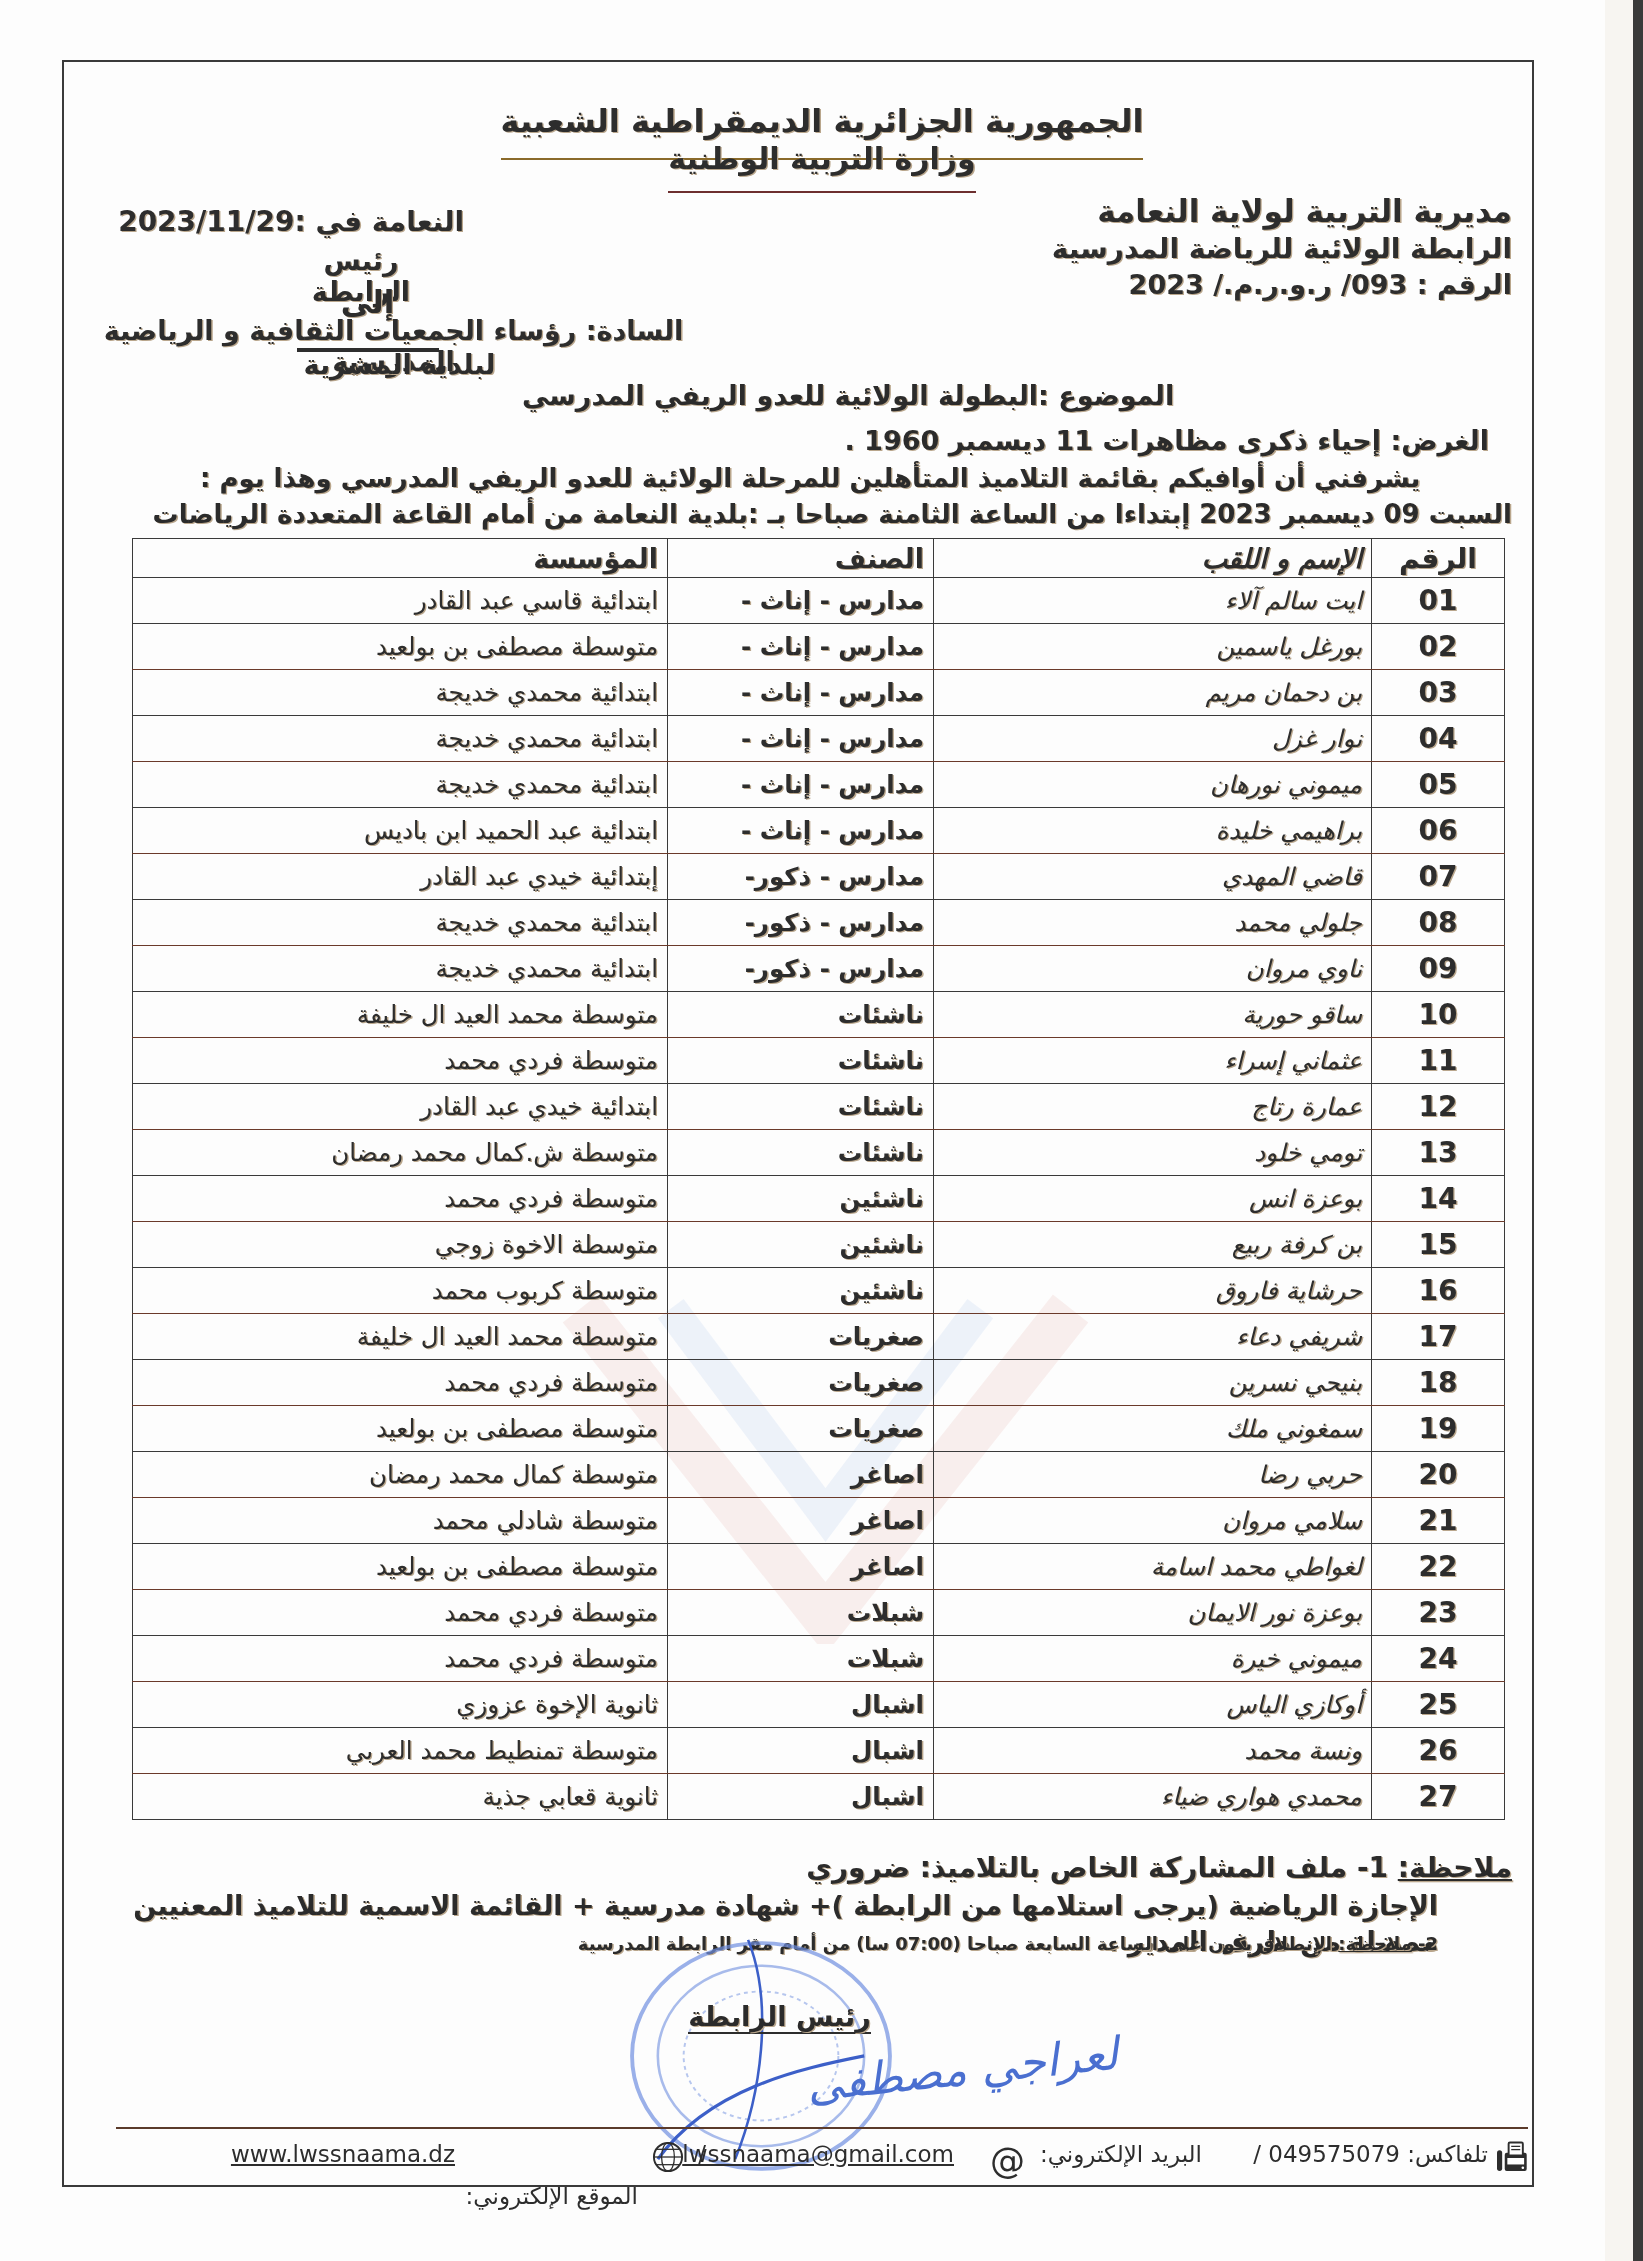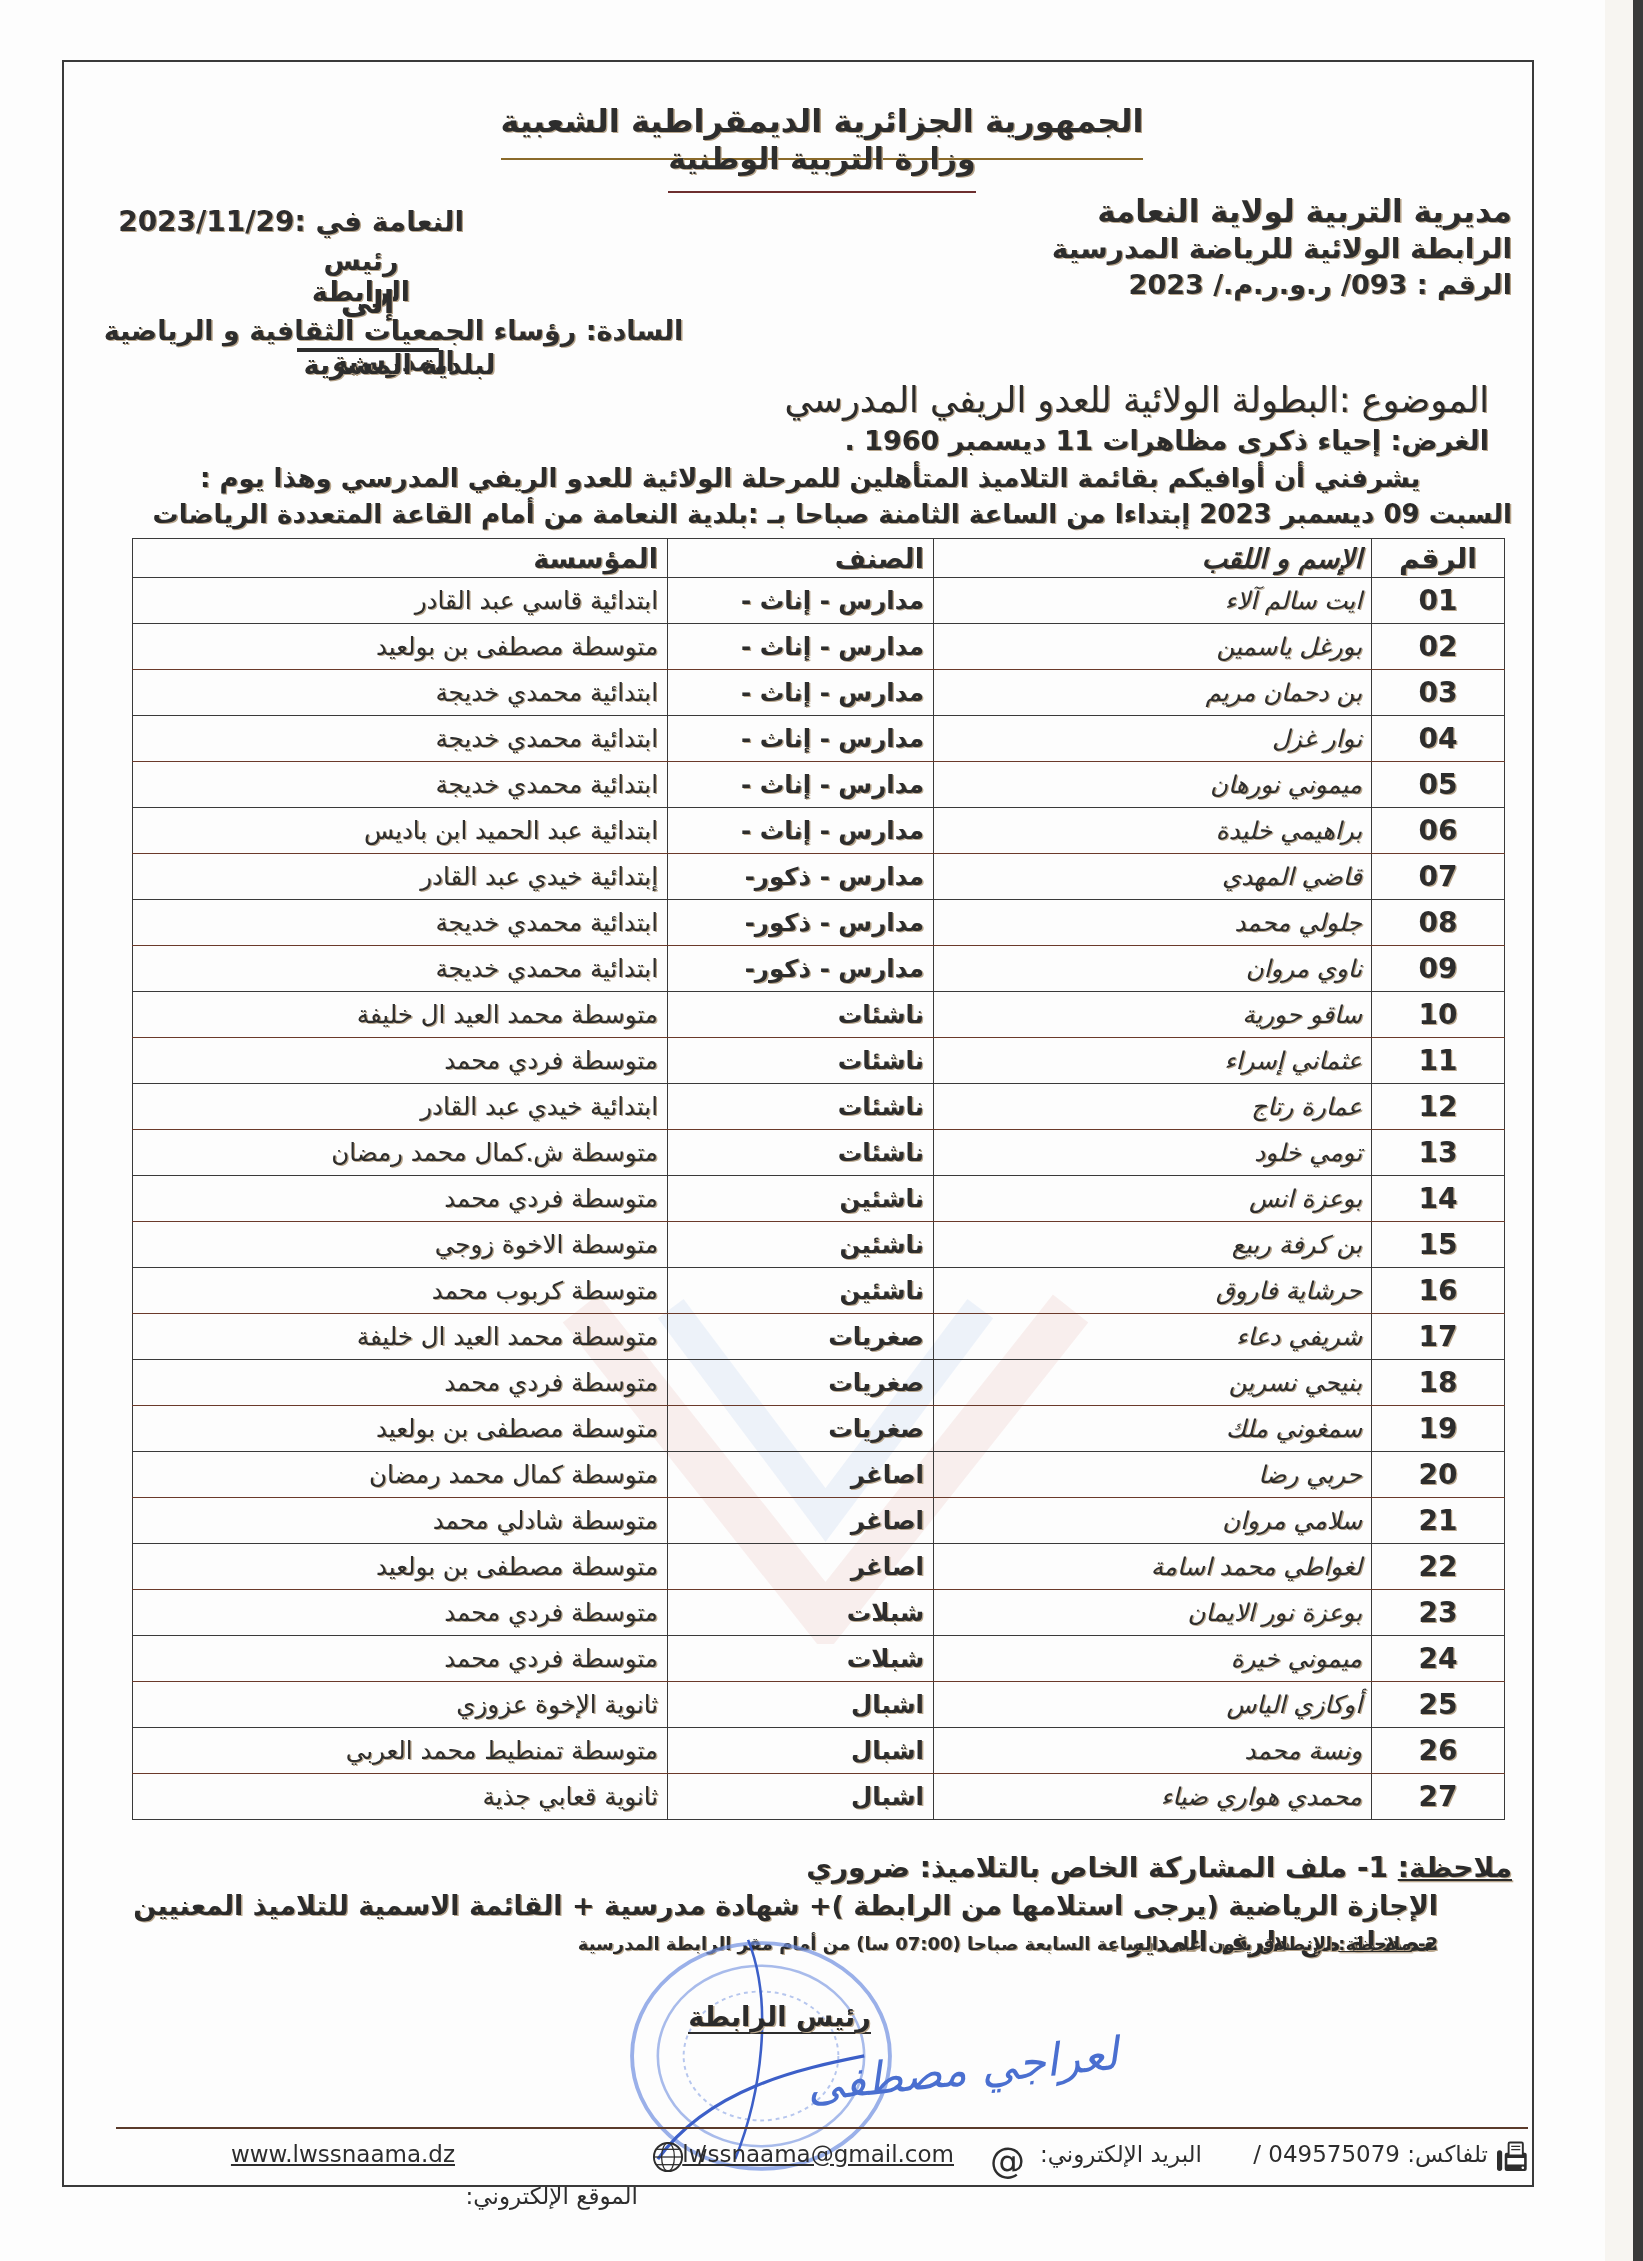--- a/index.html
+++ b/index.html
@@ -34,21 +34,21 @@
   
   .leftblk { font-weight:bold; color:#2d2d2d; text-align:center; }
   .date-line { left:77px; width:387px; top:205px; font-size:28px; text-align:right; }
   .president-line { left:271px; width:180px; top:245px; font-size:27px; }
   .to-line { left:271px; width:193px; top:284px; font-size:31px; }
   .to-line span { display:inline-block; border-bottom:4.5px solid #2d2d2d; width:142px; height:19.3px; vertical-align:middle; }
   .sirs-line { left:84px; width:619px; top:315px; font-size:27px; }
   .muni-line { left:245px; width:309px; top:349px; font-size:27px; }
 
   
-  .subject { right:155px; width:967px; top:380px; font-size:35px; font-weight:normal; text-align:right; }
+  .subject { right:155px; width:967px; top:380px; font-size:27px; font-weight:bold; text-align:left; }
   .purpose { right:155px; width:967px; top:425px; font-size:27px; font-weight:bold; text-align:right; }
   .body1 { right:155px; width:1289px; top:463px; font-size:26px; font-weight:bold; text-align:left; }
   .body2 { right:132px; width:1386px; top:499px; font-size:26px; font-weight:bold; text-align:right; white-space:nowrap; }
 
   
   .tbl { left:132px; top:538px; width:1373px; border-collapse:collapse; table-layout:fixed; }
   .tbl th, .tbl td { border:1.9px solid #3a3a3a; padding:0 9px; box-sizing:border-box; white-space:nowrap; overflow:hidden; }
   .tbl th { height:39px; font-size:27px; font-weight:bold; text-align:center; color:#2d2d2d; }
   .tbl td { height:46px; font-size:24.5px; color:#2d2d2d; }
   .tbl tr td:first-child, .tbl tr th:first-child { border-left-width:1.9px; }

